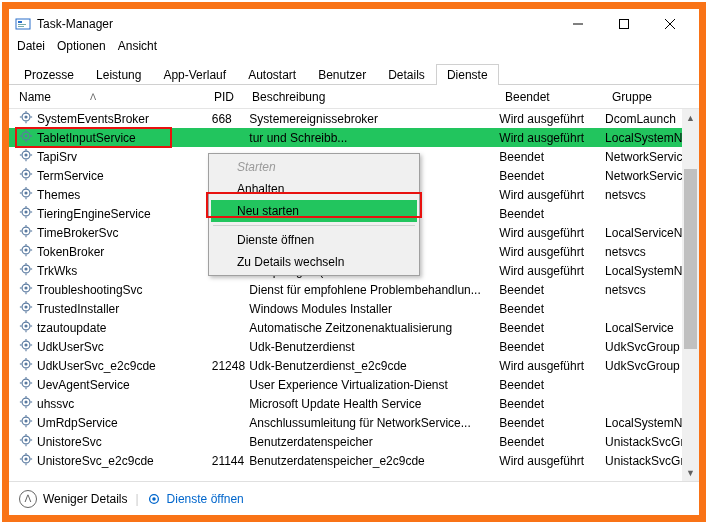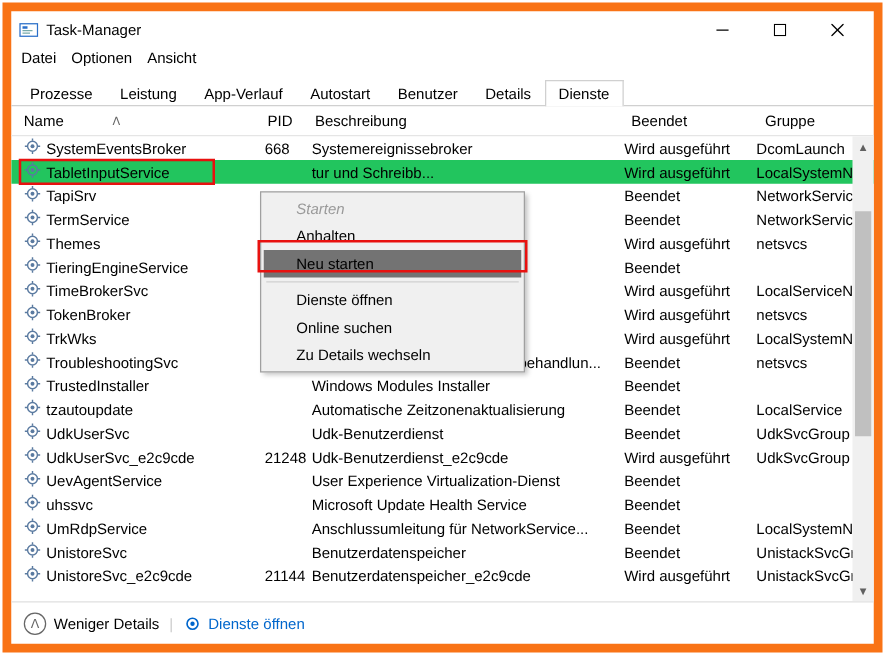--- a/index.html
+++ b/index.html
@@ -31,21 +31,21 @@
 .c-desc { width: 253px; }
 .c-status { width: 107px; }
 .c-group { width: 95px; }
 .sicon { width: 14px; height: 14px; flex-shrink: 0; }
 .row.sel { background: #22c55e; }
 .hlrow { position: absolute; border: 2px solid #e8110f; pointer-events: none; }
 .r1 { left: 6px; top: 18px; width: 157px; height: 21px; }
 .ctx { position: absolute; left: 208px; top: 153px; width: 212px; background: #f0f0f0; border: 1px solid #a0a0a0; box-shadow: 2px 2px 4px rgba(0,0,0,.25); padding: 2px; font-size: 12px; z-index: 10; }
 .ctx-item { padding: 4px 10px 4px 26px; color: #000; }
 .ctx-item.dis { color: #9a9a9a; font-style: italic; }
-.ctx-item.sel { background: #737373; }
+.ctx-item.sel { background: #22c55e; }
 .ctx-sep { height: 1px; background: #d0d0d0; margin: 3px 2px; }
 .ctx-hl { position: absolute; border: 2px solid #e8110f; pointer-events: none; left: 206px; top: 192px; width: 216px; height: 26px; z-index: 11; }
 .scrollbar { position: absolute; right: 0; top: 0; bottom: 0; width: 17px; background: #f0f0f0; }
 .sb-btn { height: 17px; display: flex; align-items: center; justify-content: center; color: #606060; font-size: 9px; }
 .sb-thumb { position: absolute; left: 2px; right: 2px; top: 60px; height: 180px; background: #c0c0c0; }
 .footer { height: 34px; border-top: 1px solid #e0e0e0; display: flex; align-items: center; padding: 0 10px; gap: 8px; font-size: 12px; }
 .fbtn { display: flex; align-items: center; gap: 6px; }
 .fsep { color: #ccc; }
 .link { color: #0066cc; }
 .circ { width:18px; height:18px; border:1px solid #666; border-radius:50%; display:flex; align-items:center; justify-content:center; font-size:10px; color:#666;}
@@ -494,16 +494,15 @@
     </div>
   </div>
 </div>
 
 <div class="ctx" id="ctx">
     <div class="ctx-item dis">Starten</div>
     <div class="ctx-item">Anhalten</div>
     <div class="ctx-item sel">Neu starten</div>
     <div class="ctx-sep"></div>
     <div class="ctx-item">Dienste öffnen</div>
-    <div class="ctx-item">Online suchen</div>
     <div class="ctx-item">Zu Details wechseln</div>
   </div>
 <div class="ctx-hl"></div>
 
 </body></html>

